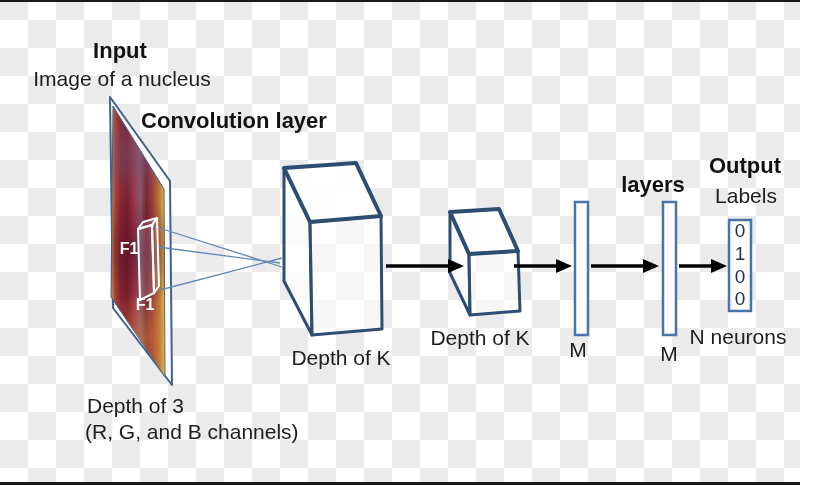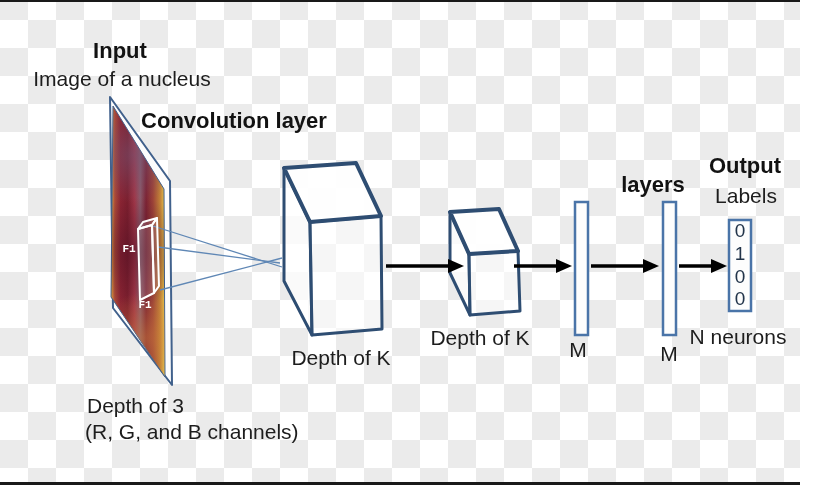--- a/index.html
+++ b/index.html
@@ -16,21 +16,21 @@
   .edge-bottom{bottom:0;height:3px;}
   svg{position:absolute;left:0;top:0;}
   .lbl{
     position:absolute;white-space:nowrap;color:#1d1d1d;
     font-size:21px;line-height:26px;transform:translateX(-50%);
   }
   .bold{font-weight:700;font-size:22px;color:#121212;}
   .left-align{transform:none;}
   .f1{
     position:absolute;white-space:nowrap;color:#ffffff;font-weight:700;
-    font-size:11px;line-height:14px;transform:translateX(-50%);font-family:Liberation Mono, monospace;
+    font-size:16px;line-height:14px;transform:translateX(-50%);
   }
   .digit{
     position:absolute;white-space:nowrap;color:#22344a;
     font-size:19px;line-height:20px;transform:translateX(-50%);font-weight:400;
   }
 </style>
 </head>
 <body>
 
 <div id="stage">

